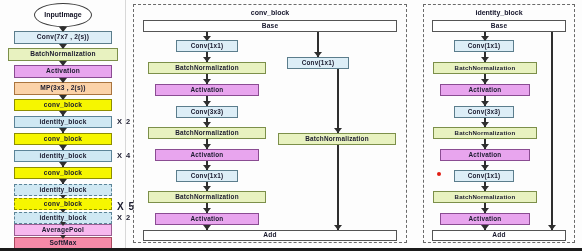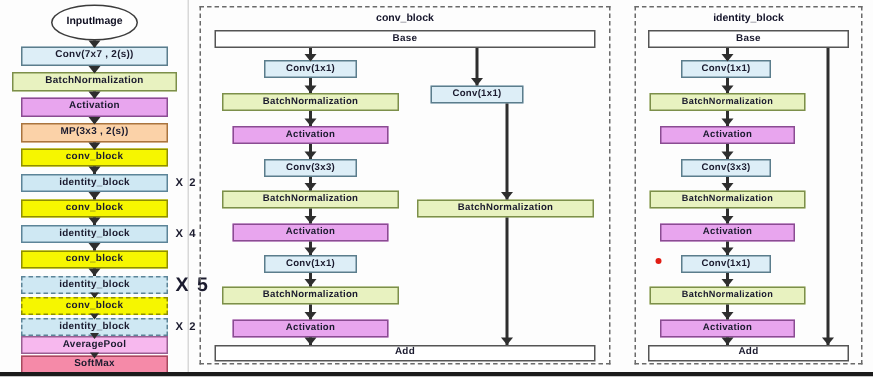--- a/index.html
+++ b/index.html
@@ -168,21 +168,21 @@
   <div class="vline" style="left:62px;top:196px;height:2px;"></div>
   <div class="arrow small" style="left:60px;top:195px;"></div>
   <div class="vline" style="left:62px;top:210px;height:2px;"></div>
   <div class="arrow small" style="left:60px;top:209px;"></div>
   <div class="vline" style="left:62px;top:224px;height:0px;"></div>
   <div class="arrow small" style="left:60px;top:222px;"></div>
   <div class="arrow small" style="left:60px;top:235px;"></div>
 
   <div class="mult" style="left:117px;top:117px;font-size:7.5px;"><span>X 2</span></div>
   <div class="mult" style="left:117px;top:151px;font-size:7.5px;"><span>X 4</span></div>
-  <div class="mult" style="left:117px;top:182px;font-size:13px;"><span>X 5</span></div>
+  <div class="mult" style="left:117px;top:201px;font-size:10px;"><span>X 5</span></div>
   <div class="mult" style="left:117px;top:213px;font-size:7.5px;"><span>X 2</span></div>
 
   <div class="panel" style="left:133px;top:4px;width:274px;height:239px;"></div>
   <div class="panel-title" style="left:133px;top:9px;width:274px;font-size:7px;"><span>conv_block</span></div>
 
   <div class="node c-white" style="left:143px;top:20px;width:254px;height:12px;font-size:6.6px;">
       <span>Base</span>
     </div>
 
   <div class="node c-blue" style="left:176px;top:40px;width:62px;height:12px;font-size:6.4px;">

